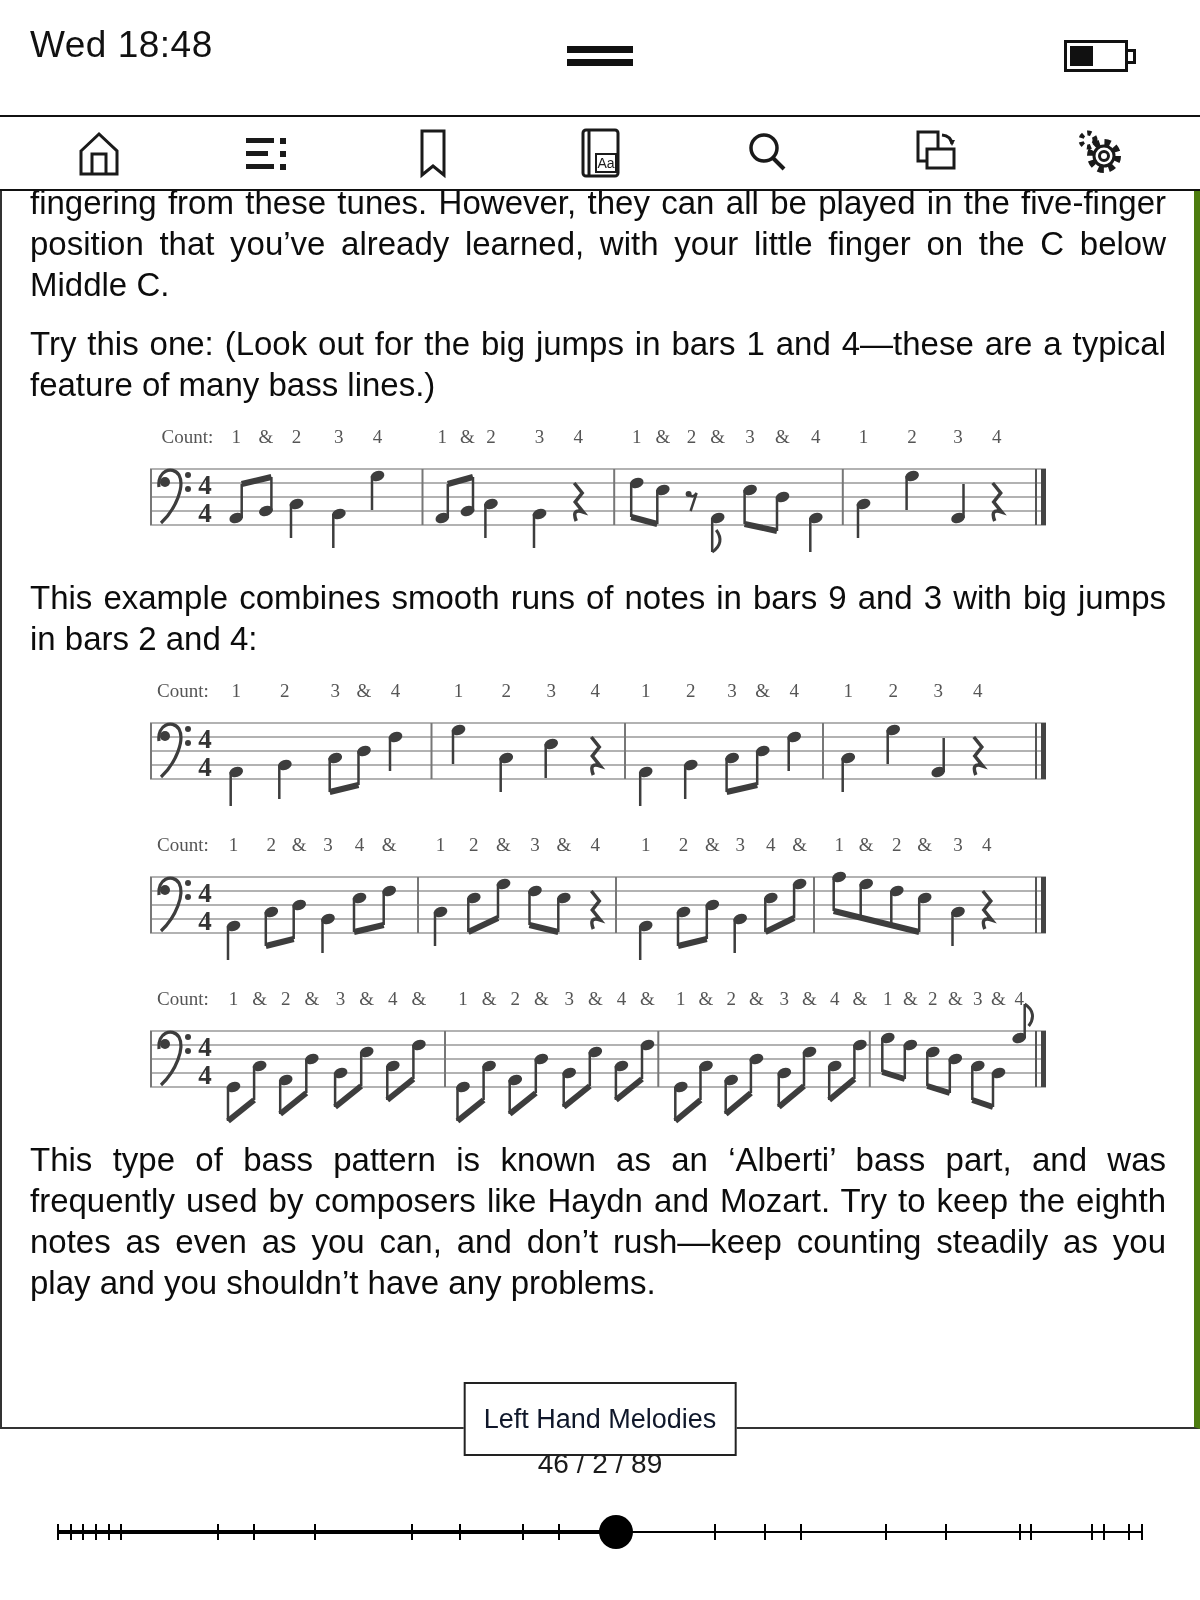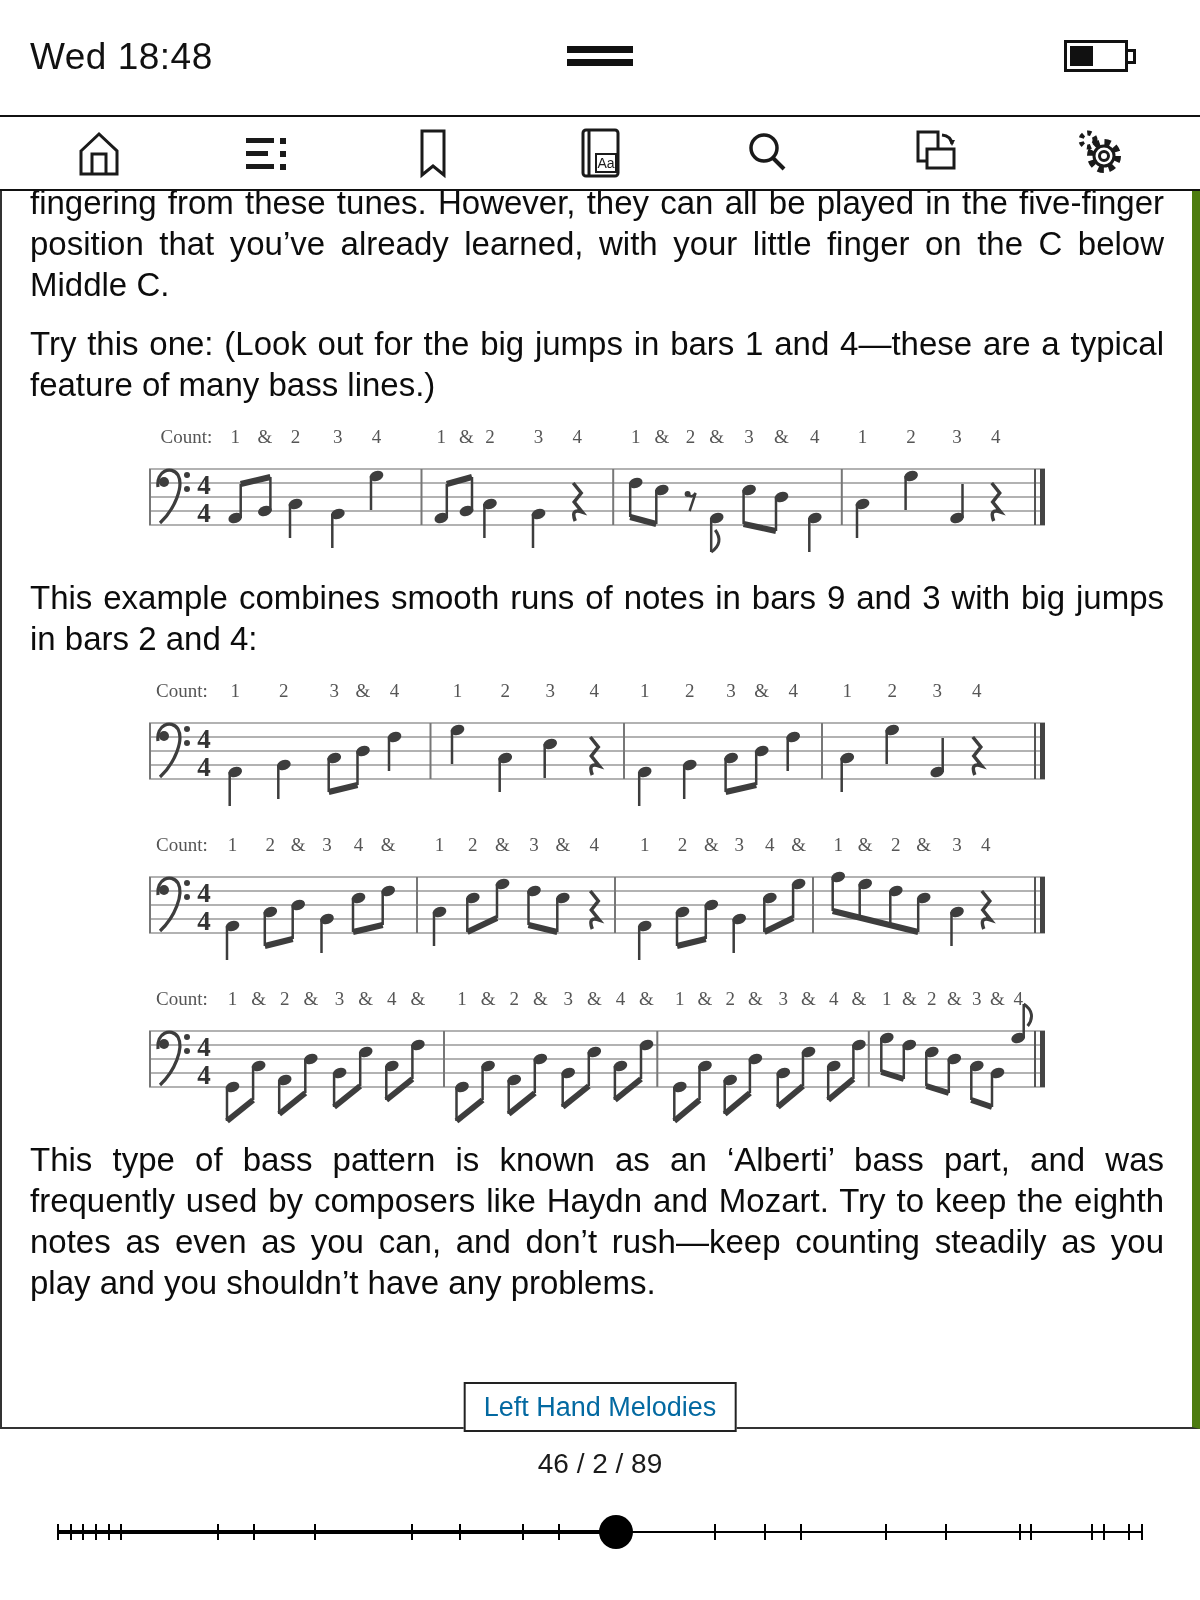--- a/index.html
+++ b/index.html
@@ -1,50 +1,50 @@
 <!DOCTYPE html>
 <html><head>
 <meta charset="utf-8">
 <style>
   html,body{margin:0;padding:0;background:#fff;}
   .page{position:relative;width:1200px;height:1600px;background:#fff;overflow:hidden;
         font-family:"Liberation Sans",sans-serif;color:#111;}
 
   
   .status-bar{position:absolute;top:0;left:0;width:1200px;height:115px;}
-  .clock{position:absolute;left:30px;top:36px;font-size:37px;letter-spacing:0.5px;color:#111;}
+  .clock{position:absolute;left:30px;top:24px;font-size:37px;letter-spacing:0.5px;color:#111;}
   .sync-icon{position:absolute;left:50%;top:46px;transform:translateX(-50%);}
   .sync-bar{width:66px;height:7px;background:#111;margin-bottom:6px;}
   .battery{position:absolute;right:72px;top:40px;width:64px;height:32px;border:3px solid #111;
            box-sizing:border-box;padding:3px;}
   .battery-fill{height:100%;background:#111;}
   .battery-nub{position:absolute;right:64px;top:49px;width:8px;height:15px;background:#fff;
                border:3px solid #111;border-left:none;box-sizing:border-box;}
 
   
   .toolbar{position:absolute;top:115px;left:0;width:1200px;height:76px;
            border-top:2px solid #111;border-bottom:2px solid #111;box-sizing:border-box;
            display:flex;justify-content:space-around;align-items:center;padding:11px 15px;}
   .tool-btn{width:70px;height:62px;display:flex;align-items:center;justify-content:center;background:none;border:none;}
   .tool-btn svg{stroke:#1a1a1a;fill:none;stroke-width:3;}
 
   
   .reading-area{position:absolute;top:191px;left:0;width:1200px;height:1238px;
-                border-left:2px solid #333;border-right:8px solid #4d7c0f;border-bottom:2px solid #333;
+                border-left:2px solid #333;border-right:6px solid #4d7c0f;border-bottom:2px solid #333;
                 box-sizing:border-box;overflow:hidden;padding:0 28px;}
   .para{font-size:33px;line-height:41px;text-align:justify;margin:0 0 18px 0;color:#0c0c0c;}
   .para:first-child{margin-top:-9px;}
   .stave-wrap{text-align:center;margin:6px 0 18px 0;}
   .stave-svg{overflow:visible;}
 
   
   .chapter-popup{position:absolute;top:1382px;left:50%;transform:translateX(-50%);
                  min-width:200px;height:46px;border:2px solid #222;background:#fff;
                  display:flex;align-items:center;justify-content:center;
-                 font-size:27px;padding:0 18px;color:#0369a1;z-index:5;}
+                 font-size:27px;padding:12px 18px;color:#0f172a;z-index:5;}
   .page-indicator{position:absolute;top:1448px;left:0;width:1200px;text-align:center;
                   font-size:28px;color:#1a1a1a;}
   .slider{position:absolute;top:1512px;left:58px;width:1084px;height:40px;}
   .slider-track{position:absolute;top:19px;left:0;width:100%;height:2px;background:#000;}
   .slider-progress{position:absolute;top:18px;left:0;height:4px;background:#000;}
   .slider-tick{position:absolute;top:12px;width:2px;height:16px;background:#000;}
   .slider-handle{position:absolute;top:3px;width:34px;height:34px;border-radius:50%;background:#000;}
 </style>
 </head>
 <body>

